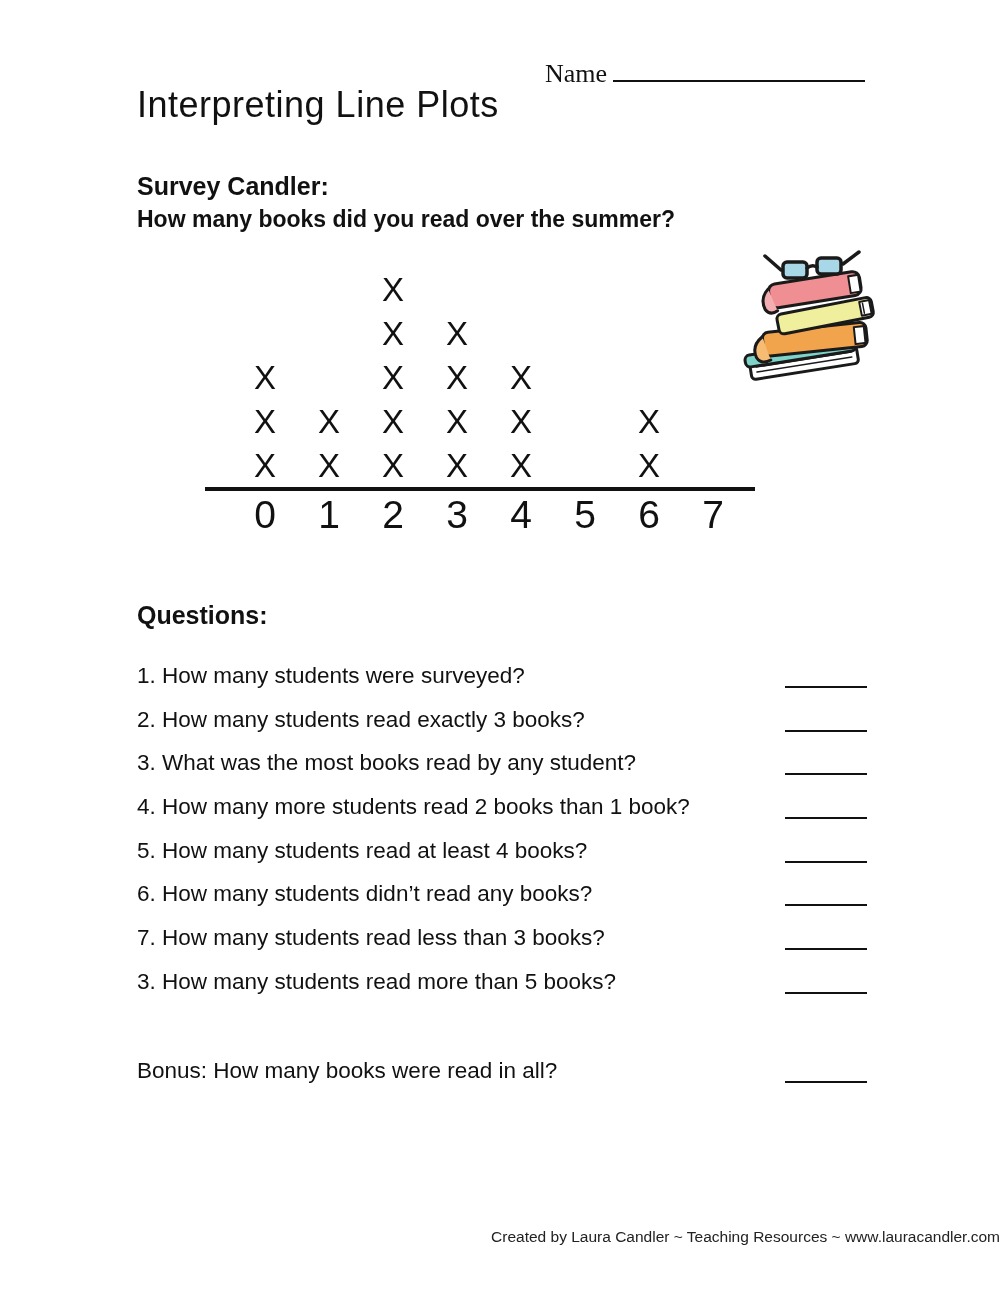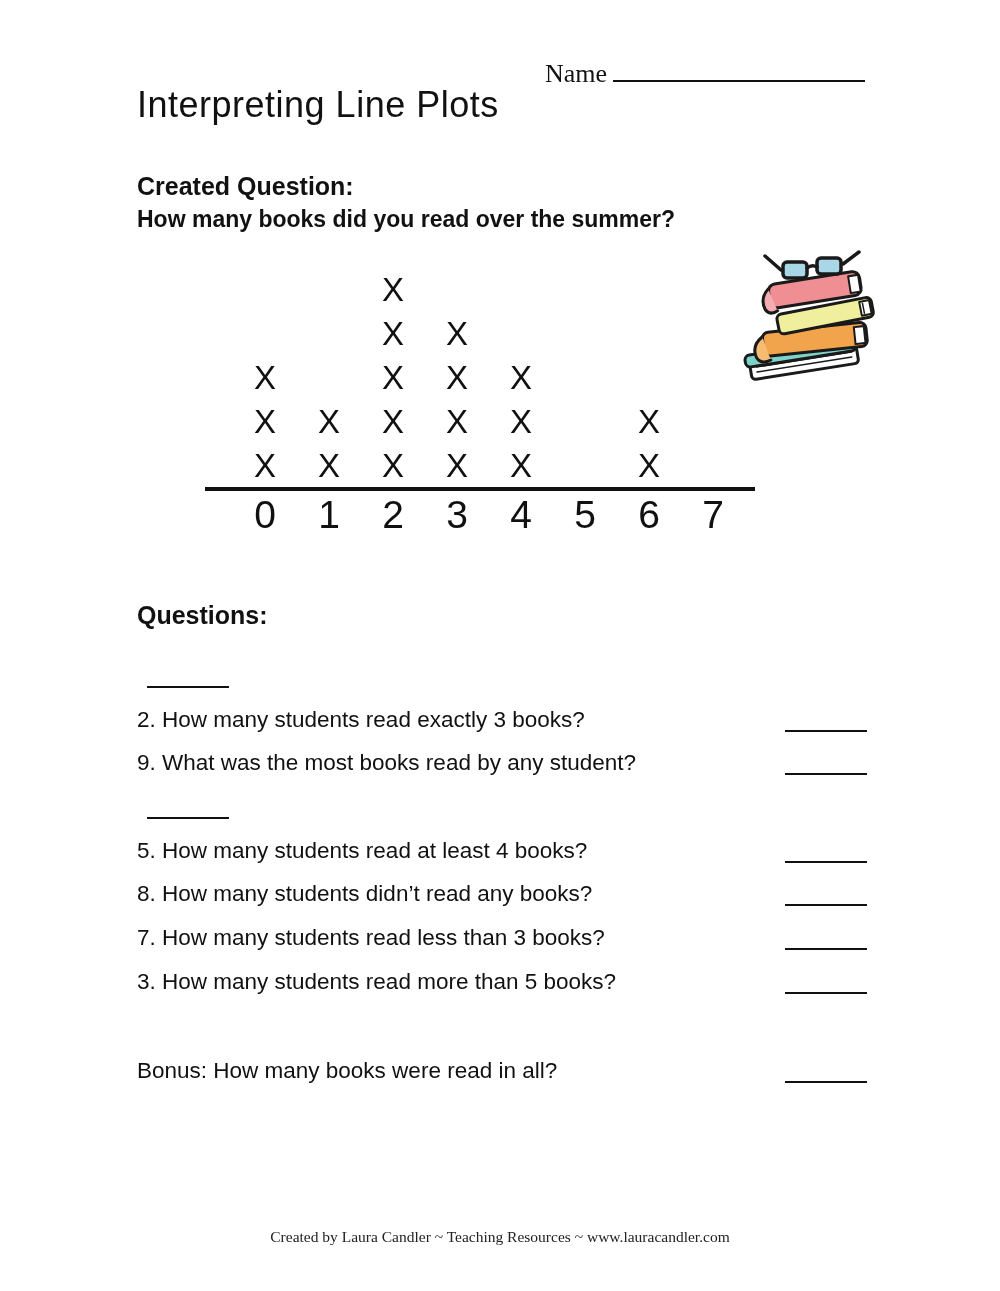--- a/index.html
+++ b/index.html
@@ -39,32 +39,32 @@
 
   
   .questions-heading { left: 137px; top: 584px; font-size: 25px; font-weight: bold; margin-top: 17px; }
   .question-list { left: 137px; top: 654px; width: 730px; }
   .q-row { display: flex; align-items: center; height: 43.7px; font-size: 22.5px; }
   .q-text { flex: 1; white-space: nowrap; }
   .q-blank { width: 82px; border-bottom: 2px solid #111; height: 24px; margin-left: 10px; }
   .bonus-row { margin-top: 46px; justify-content: space-between; }
 
   
-  .footer { left: 0; top: 1228px; width: 100%; text-align: center; font-size: 15.5px; color: #222; font-family: Liberation Serif, serif; }
+  .footer { left: 0; top: 1228px; width: 100%; text-align: right; font-size: 15.5px; color: #222; }
 </style>
 </head>
 <body>
 
 <div class="abs name-block">
   <span class="name-label">Name</span><span class="name-line"></span>
 </div>
 
 <h1 class="abs page-title" style="font-weight:normal;">Interpreting Line Plots</h1>
 
-<div class="abs survey-heading">Created Question:</div>
+<div class="abs survey-heading">Survey Candler:</div>
 <div class="abs survey-question">How many books did you read over the summer?</div>
 
 <div class="abs plot-row">
     <div class="plot-col">
       <div class="xmark">X</div>
       <div class="xmark">X</div>
       <div class="xmark">X</div>
     </div>
     <div class="plot-col">
       <div class="xmark">X</div>
@@ -142,39 +142,41 @@
       <rect x="84" y="12" width="24" height="16" rx="4" fill="#a8d8e8" stroke-width="3.5"></rect>
       <path d="M74 22 q 5 -4 10 -1" fill="none" stroke-width="3.5"></path>
     </g>
   </g>
 </svg>
 
 <div class="abs questions-heading">Questions:</div>
 <div class="abs question-list">
 
 <div class="q-row">
+      <span class="q-text">1. How many students were surveyed?</span>
       <span class="q-blank"></span>
     </div>
     <div class="q-row">
       <span class="q-text">2. How many students read exactly 3 books?</span>
       <span class="q-blank"></span>
     </div>
     <div class="q-row">
-      <span class="q-text">9. What was the most books read by any student?</span>
+      <span class="q-text">3. What was the most books read by any student?</span>
       <span class="q-blank"></span>
     </div>
     <div class="q-row">
+      <span class="q-text">4. How many more students read 2 books than 1 book?</span>
       <span class="q-blank"></span>
     </div>
     <div class="q-row">
       <span class="q-text">5. How many students read at least 4 books?</span>
       <span class="q-blank"></span>
     </div>
     <div class="q-row">
-      <span class="q-text">8. How many students didn’t read any books?</span>
+      <span class="q-text">6. How many students didn’t read any books?</span>
       <span class="q-blank"></span>
     </div>
     <div class="q-row">
       <span class="q-text">7. How many students read less than 3 books?</span>
       <span class="q-blank"></span>
     </div>
     <div class="q-row">
       <span class="q-text">3. How many students read more than 5 books?</span>
       <span class="q-blank"></span>
     </div>

